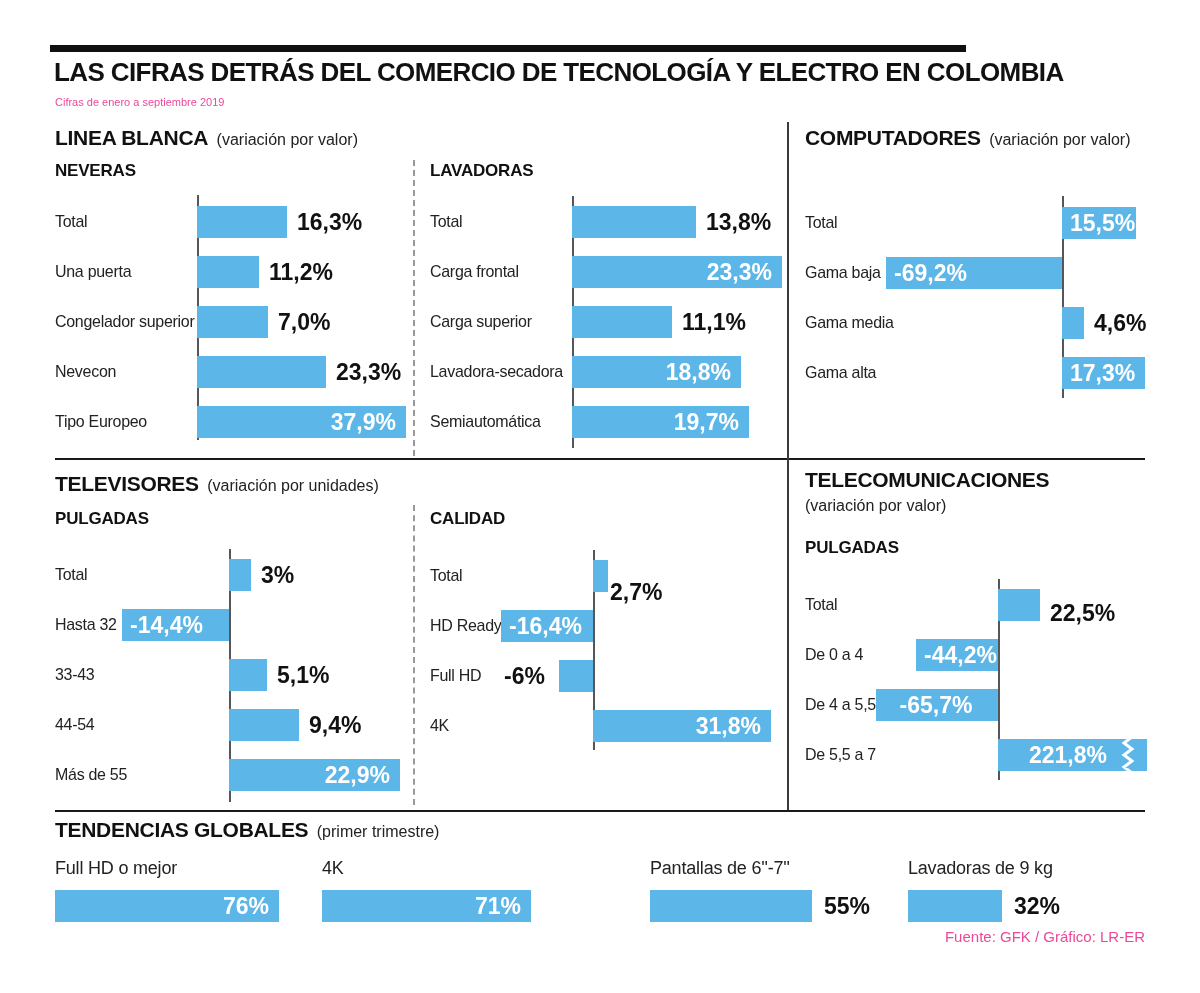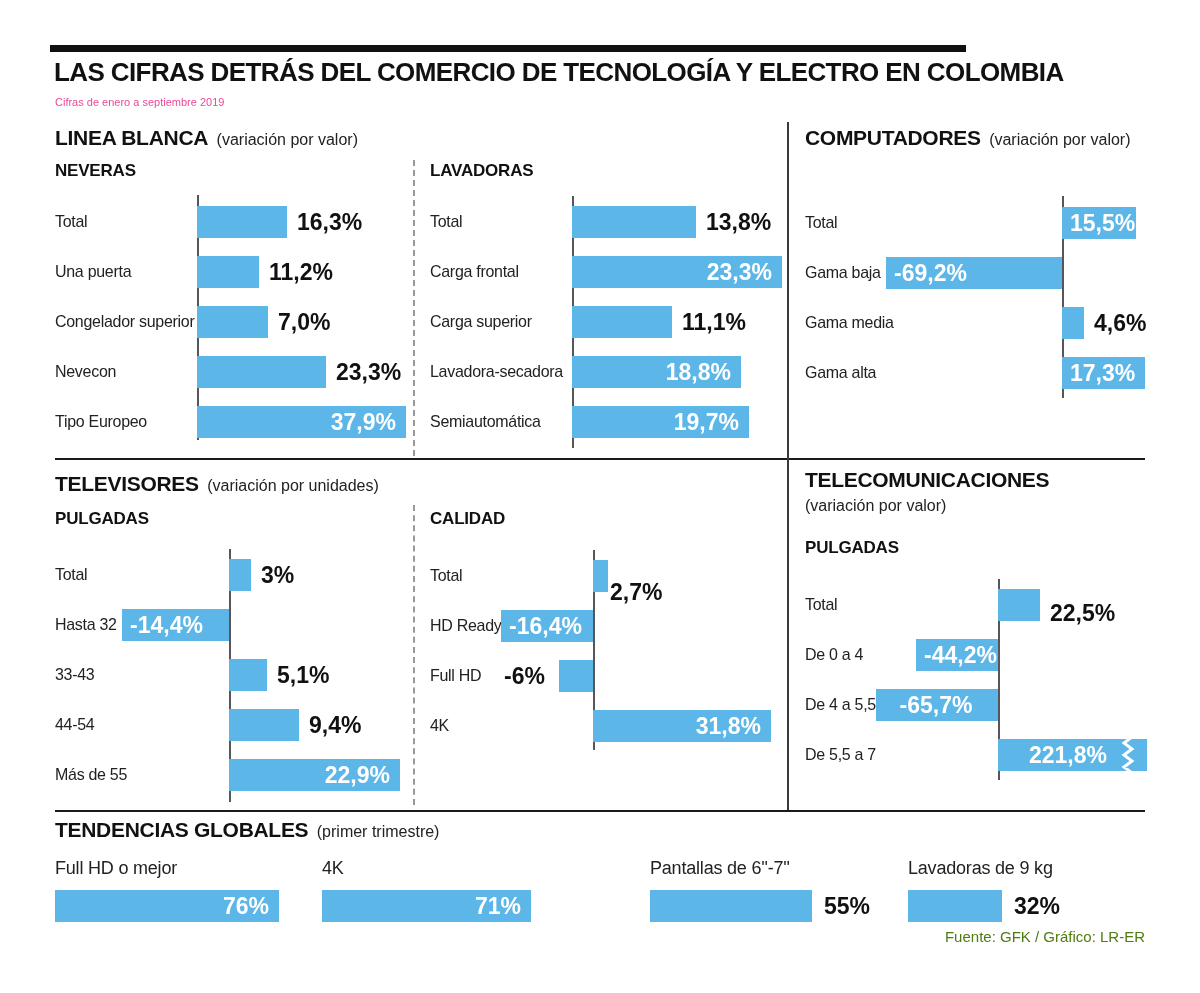--- a/index.html
+++ b/index.html
@@ -26,21 +26,21 @@
   .bar{position:absolute;background:#5db6e8}
   .rlabel{position:absolute;left:0;font-size:17px;color:#222;letter-spacing:-0.3px;
           white-space:nowrap;transform:scaleX(.94);transform-origin:0 50%}
   .bval{position:absolute;font-size:23px;font-weight:bold;color:#111;white-space:nowrap}
   .bval.inside{color:#fff}
   .t-label{position:absolute;font-size:18px;color:#222;letter-spacing:-0.2px;white-space:nowrap}
   .hdiv{position:absolute;left:55px;width:1090px;height:2px;background:#1a1a1a}
   .vdiv{position:absolute;width:2px;background:#3a3a3a}
   .vdash{position:absolute;width:0;border-left:2px dashed #9a9a9a}
   .zig{position:absolute}
-  .footer{position:absolute;right:55px;top:928px;font-size:15px;color:#4d7c0f;white-space:nowrap}
+  .footer{position:absolute;right:55px;top:928px;font-size:15px;color:#ec4899;white-space:nowrap}
 </style>
 </head>
 <body>
 
 <div class="canvas">
 
   <div class="topbar"></div>
   <h1 class="title">LAS CIFRAS DETRÁS DEL COMERCIO DE TECNOLOGÍA Y ELECTRO EN COLOMBIA</h1>
   <div class="subtitle">Cifras de enero a septiembre 2019</div>
 

